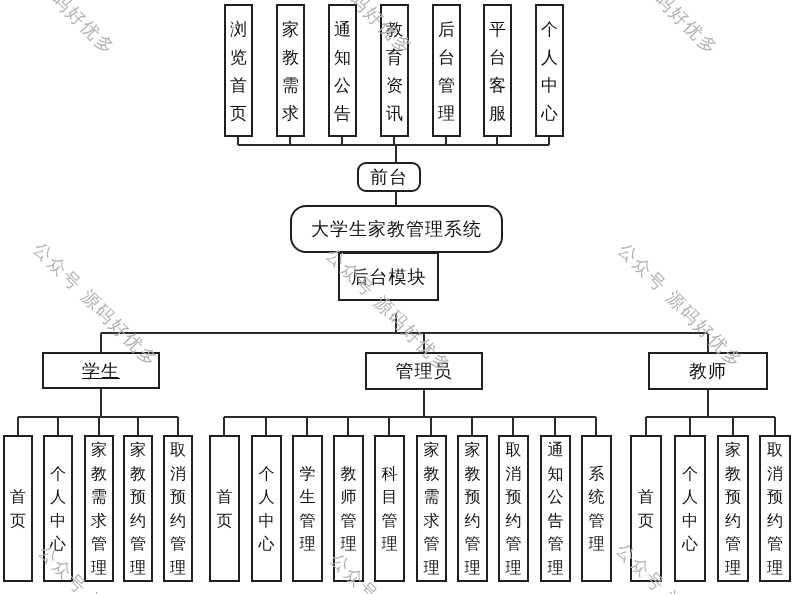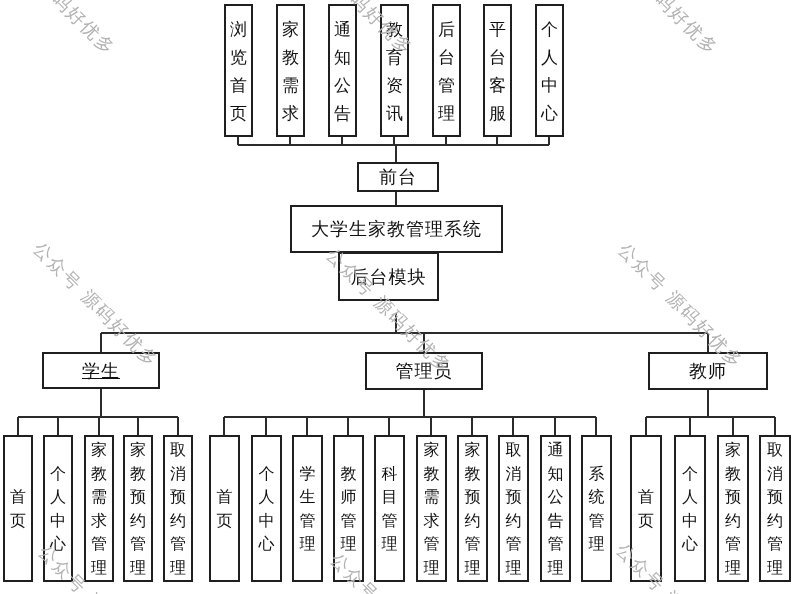--- a/index.html
+++ b/index.html
@@ -38,22 +38,22 @@
       <div class="wm" style="left: 300px; top: -75px;">公众号 源码好优多</div>
       <div class="wm" style="left: 605px; top: -75px;">公众号 源码好优多</div>
       <div class="wm" style="left: 45px; top: 237px;">公众号 源码好优多</div>
       <div class="wm" style="left: 338px; top: 243px;">公众号 源码好优多</div>
       <div class="wm" style="left: 630px; top: 238px;">公众号 源码好优多</div>
       <div class="wm" style="left: 50px; top: 540px;">公众号 源码好优多</div>
       <div class="wm" style="left: 342px; top: 548px;">公众号 源码好优多</div>
       <div class="wm" style="left: 628px; top: 538px;">公众号 源码好优多</div>
     </div>
 
-  <div class="node hbox" id="front-box" style="left: 357px; top: 162px; width: 82px; height: 30px;">前台</div>
-  <div class="node hbox" id="root-box" style="left: 290px; top: 205px; width: 213px; height: 48px;">大学生家教管理系统</div>
+  <div class="node hbox" id="front-box" style="left: 357px; top: 162px; width: 64px; height: 30px; border-radius: 9px;">前台</div>
+  <div class="node hbox" id="root-box" style="left: 290px; top: 205px; width: 213px; height: 48px; border-radius: 16px;">大学生家教管理系统</div>
   <div class="node hbox" id="back-box" style="left: 338px; top: 252px; width: 101px; height: 49px;">后台模块</div>
 
   <div id="generated-nodes">
       <div class="node vbox vtop" style="left: 224px; top: 4px; width: 29px; height: 133px;">
         <span>浏</span>
         <span>览</span>
         <span>首</span>
         <span>页</span>
       </div>
       <div class="node vbox vtop" style="left: 276px; top: 4px; width: 29px; height: 133px;">

